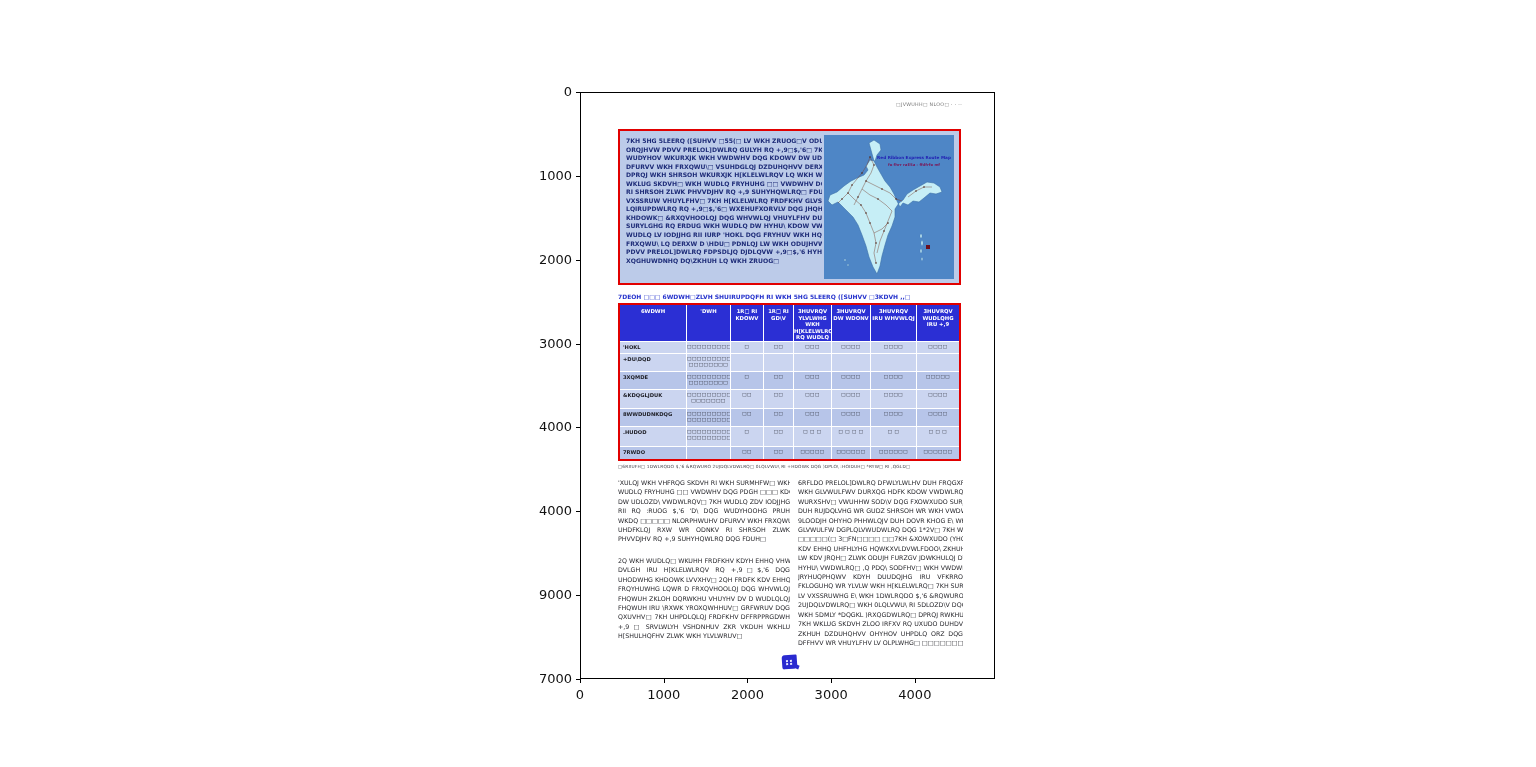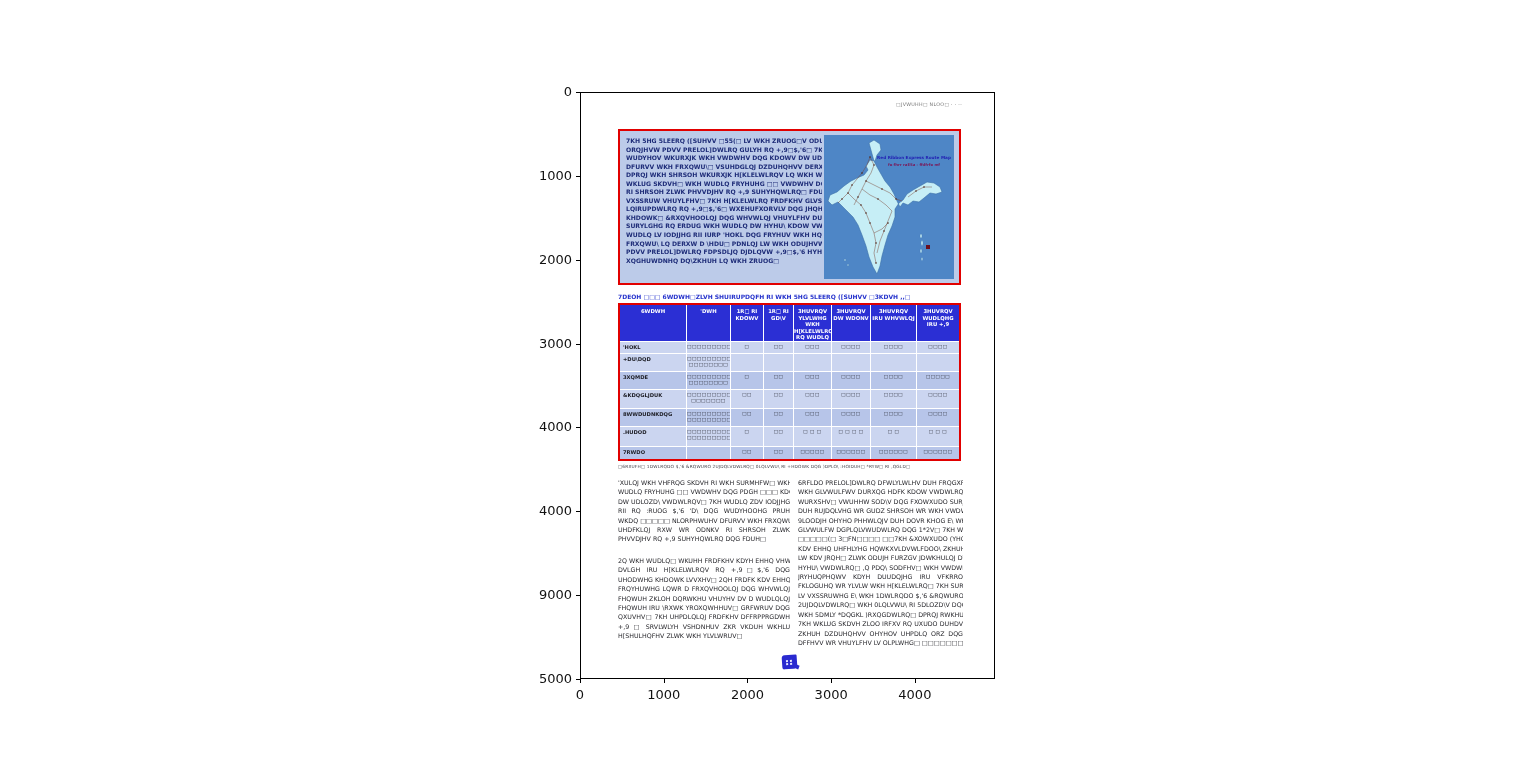--- a/index.html
+++ b/index.html
@@ -275,21 +275,21 @@
       <div class="yticklabel" style="left: 520px; top: 251.714px;">2000</div>
       <div class="ytickmark" style="left: 576px; top: 343.571px;"></div>
       <div class="yticklabel" style="left: 520px; top: 335.571px;">3000</div>
       <div class="ytickmark" style="left: 576px; top: 427.429px;"></div>
       <div class="yticklabel" style="left: 520px; top: 419.429px;">4000</div>
       <div class="ytickmark" style="left: 576px; top: 511.286px;"></div>
       <div class="yticklabel" style="left: 520px; top: 503.286px;">4000</div>
       <div class="ytickmark" style="left: 576px; top: 595.143px;"></div>
       <div class="yticklabel" style="left: 520px; top: 587.143px;">9000</div>
       <div class="ytickmark" style="left: 576px; top: 679px;"></div>
-      <div class="yticklabel" style="left: 520px; top: 671px;">5000</div>
+      <div class="yticklabel" style="left: 520px; top: 671px;">7000</div>
       <div class="xtickmark" style="left: 580px; top: 679px;"></div>
       <div class="xticklabel" style="left: 550px; top: 687px;">0</div>
       <div class="xtickmark" style="left: 663.72px; top: 679px;"></div>
       <div class="xticklabel" style="left: 633.72px; top: 687px;">1000</div>
       <div class="xtickmark" style="left: 747.44px; top: 679px;"></div>
       <div class="xticklabel" style="left: 717.44px; top: 687px;">2000</div>
       <div class="xtickmark" style="left: 831.16px; top: 679px;"></div>
       <div class="xticklabel" style="left: 801.16px; top: 687px;">3000</div>
       <div class="xtickmark" style="left: 914.88px; top: 679px;"></div>
       <div class="xticklabel" style="left: 884.88px; top: 687px;">4000</div>

